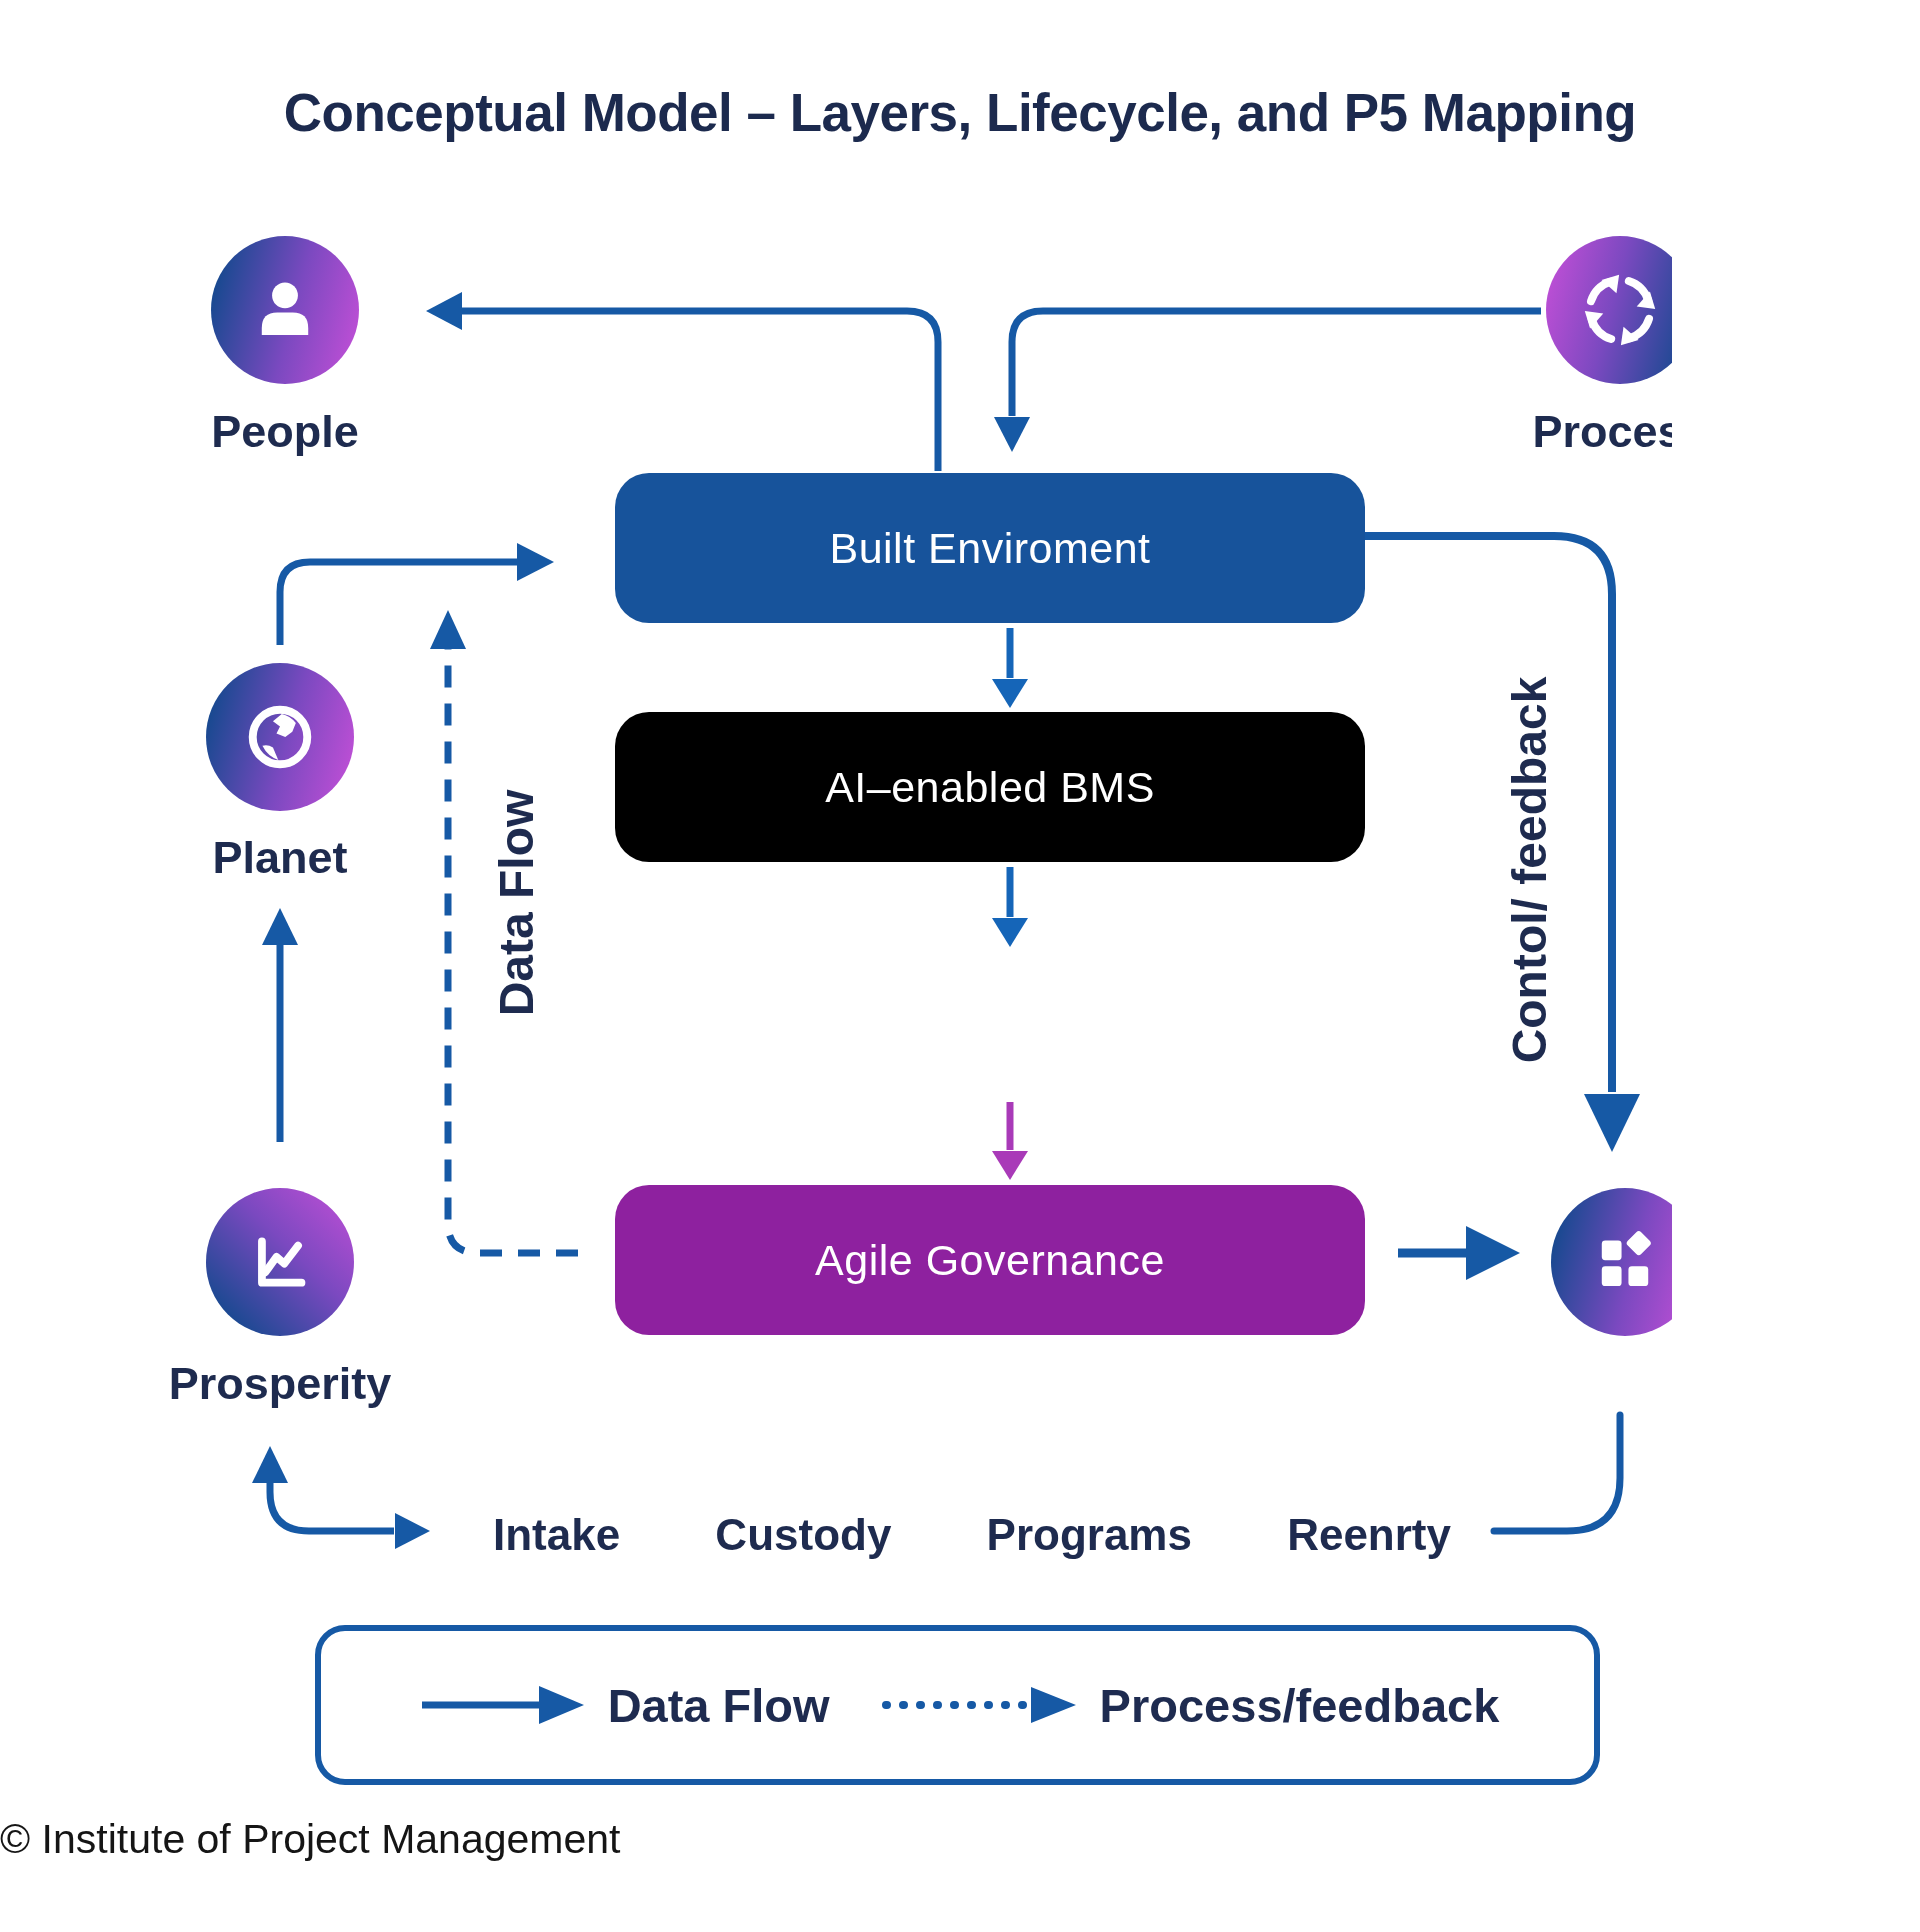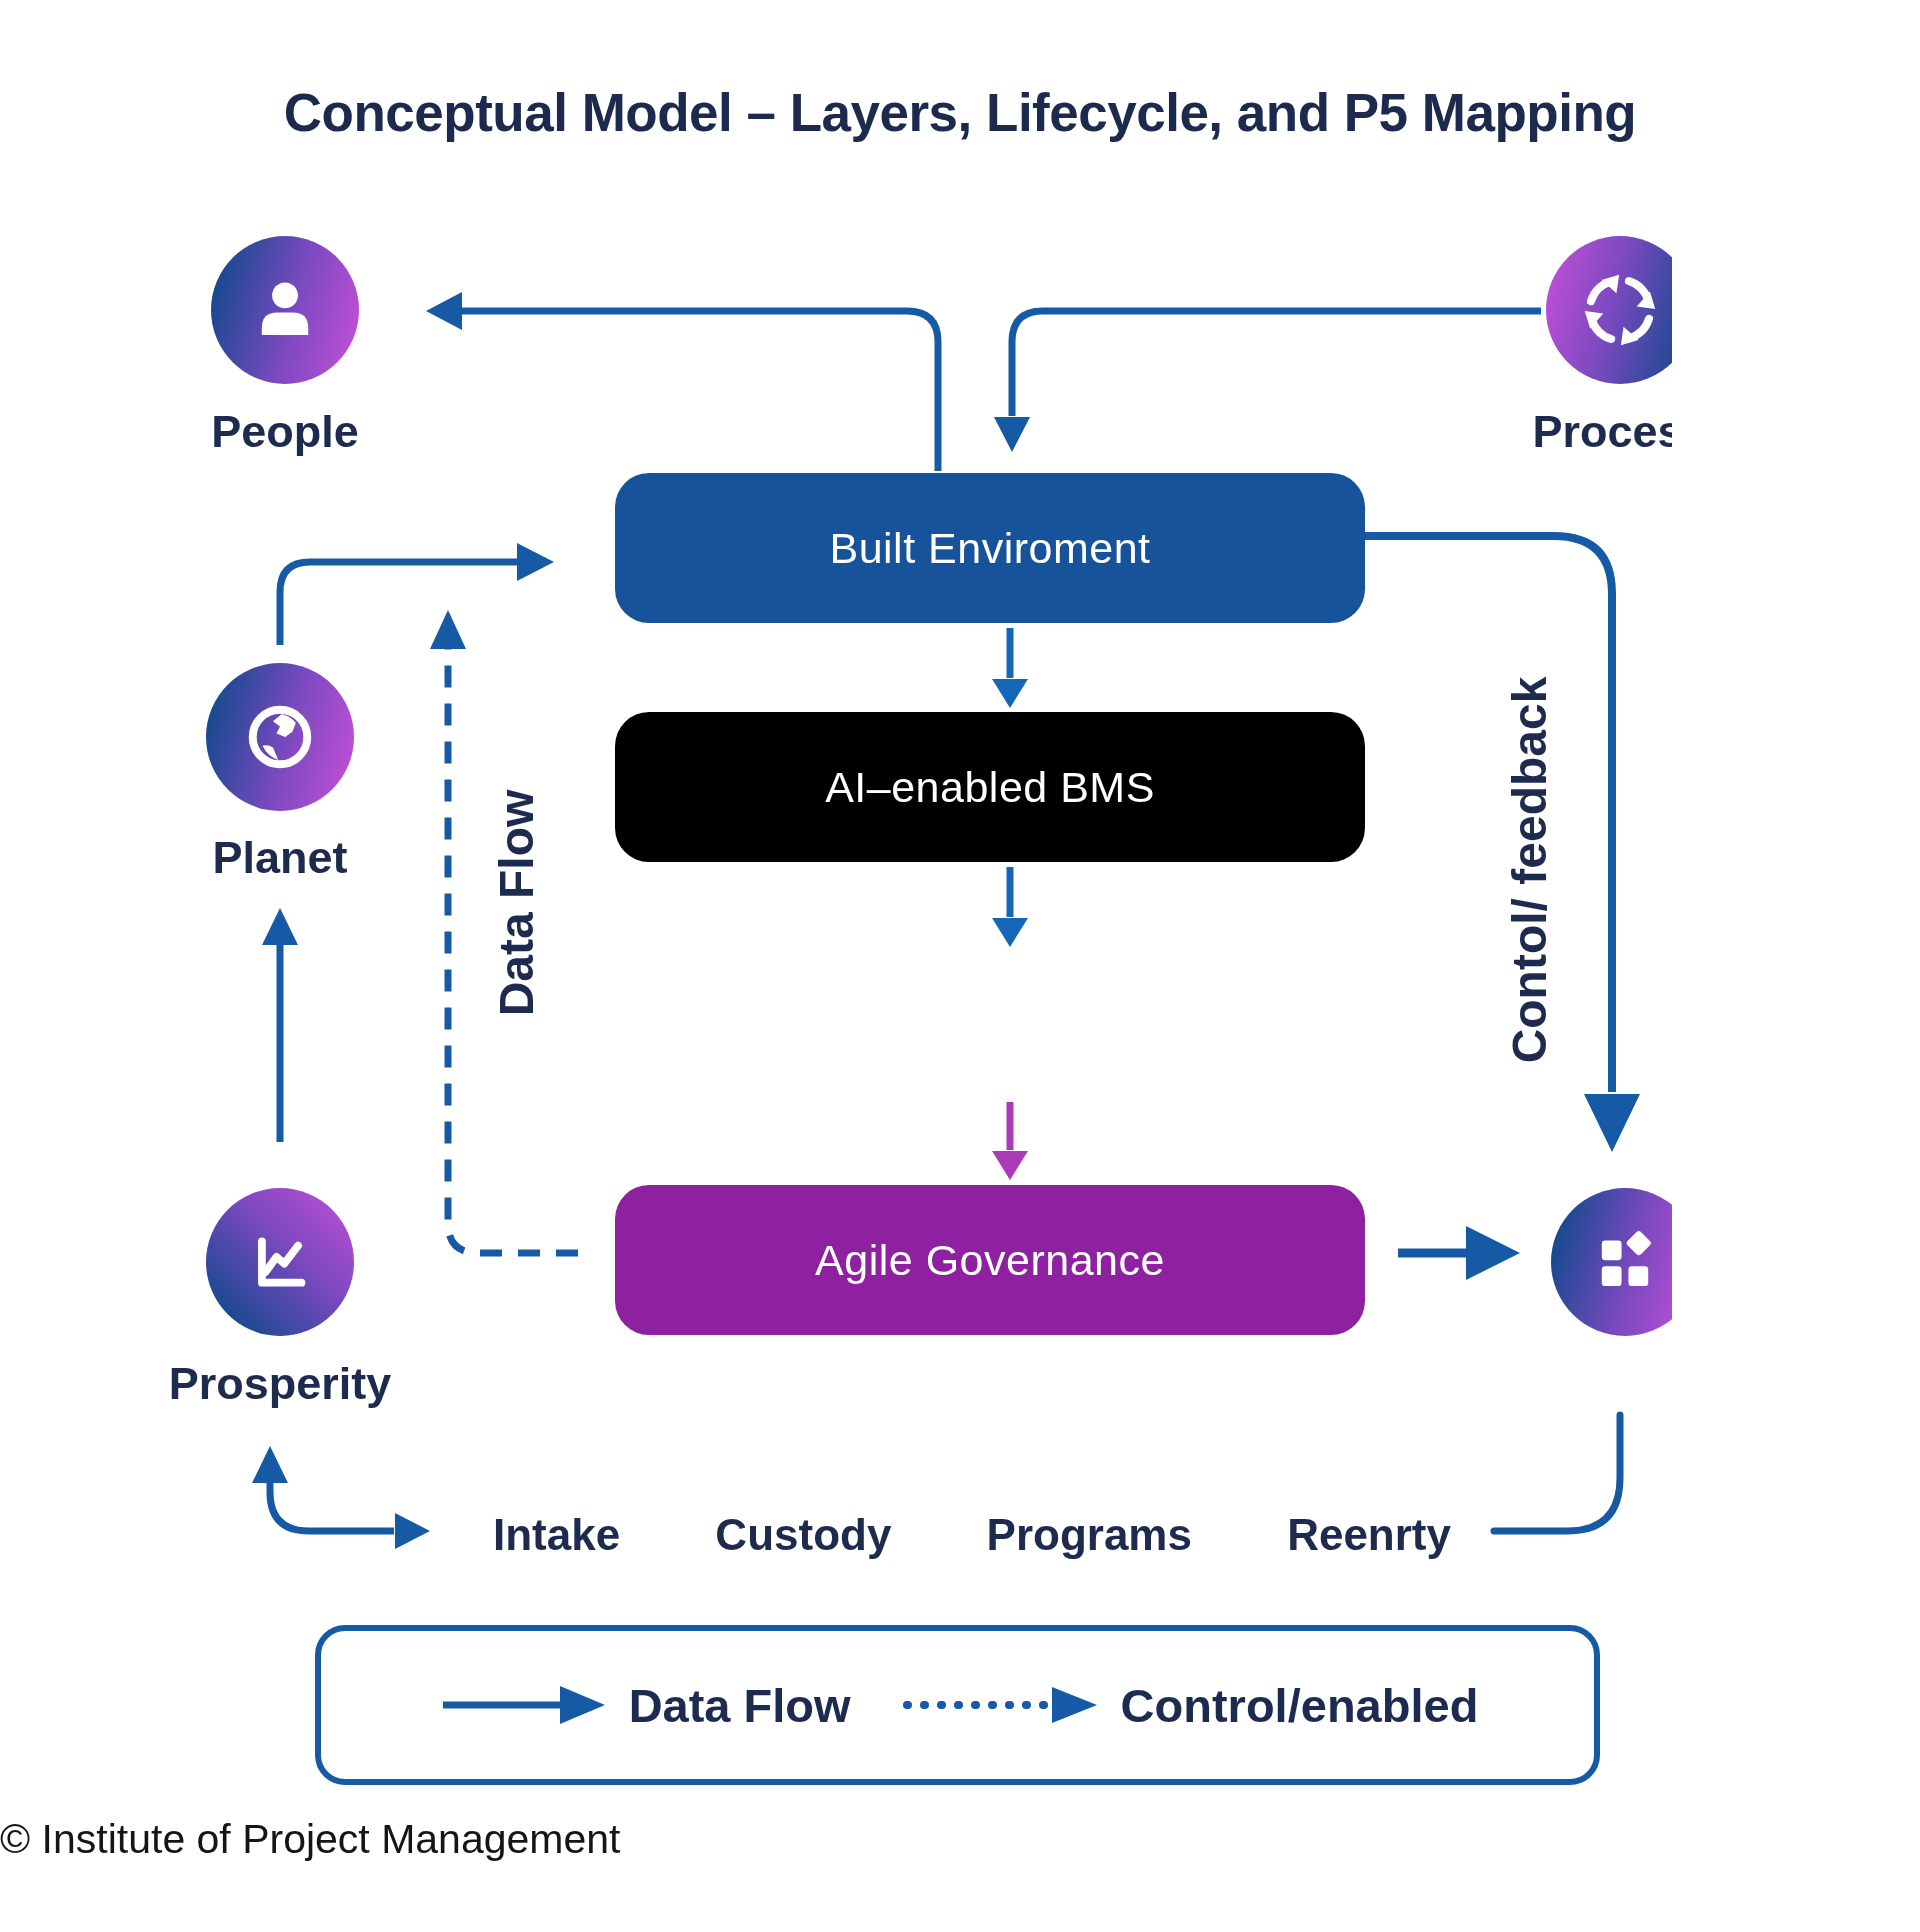--- a/index.html
+++ b/index.html
@@ -192,18 +192,18 @@
   <div class="legend-box">
     <svg width="170" height="40" viewBox="0 0 170 40">
       <line x1="6" y1="20" x2="124" y2="20" stroke="#1659a5" stroke-width="7"></line>
       <polygon points="168,20 123,1 123,39" fill="#1659a5"></polygon>
     </svg>
     <span class="legend-label">Data Flow</span>
     <svg width="200" height="40" viewBox="0 0 200 40" style="margin-left:26px;">
       <line x1="8" y1="20" x2="150" y2="20" stroke="#1659a5" stroke-width="8" stroke-dasharray="1 16" stroke-linecap="round"></line>
       <polygon points="198,20 153,2 153,38" fill="#1659a5"></polygon>
     </svg>
-    <span class="legend-label">Control/enabled</span>
+    <span class="legend-label">Process/feedback</span>
   </div>
 
   <div class="footer-note">© Institute of Project Management</div>
 
 </div>
 
 </body></html>

